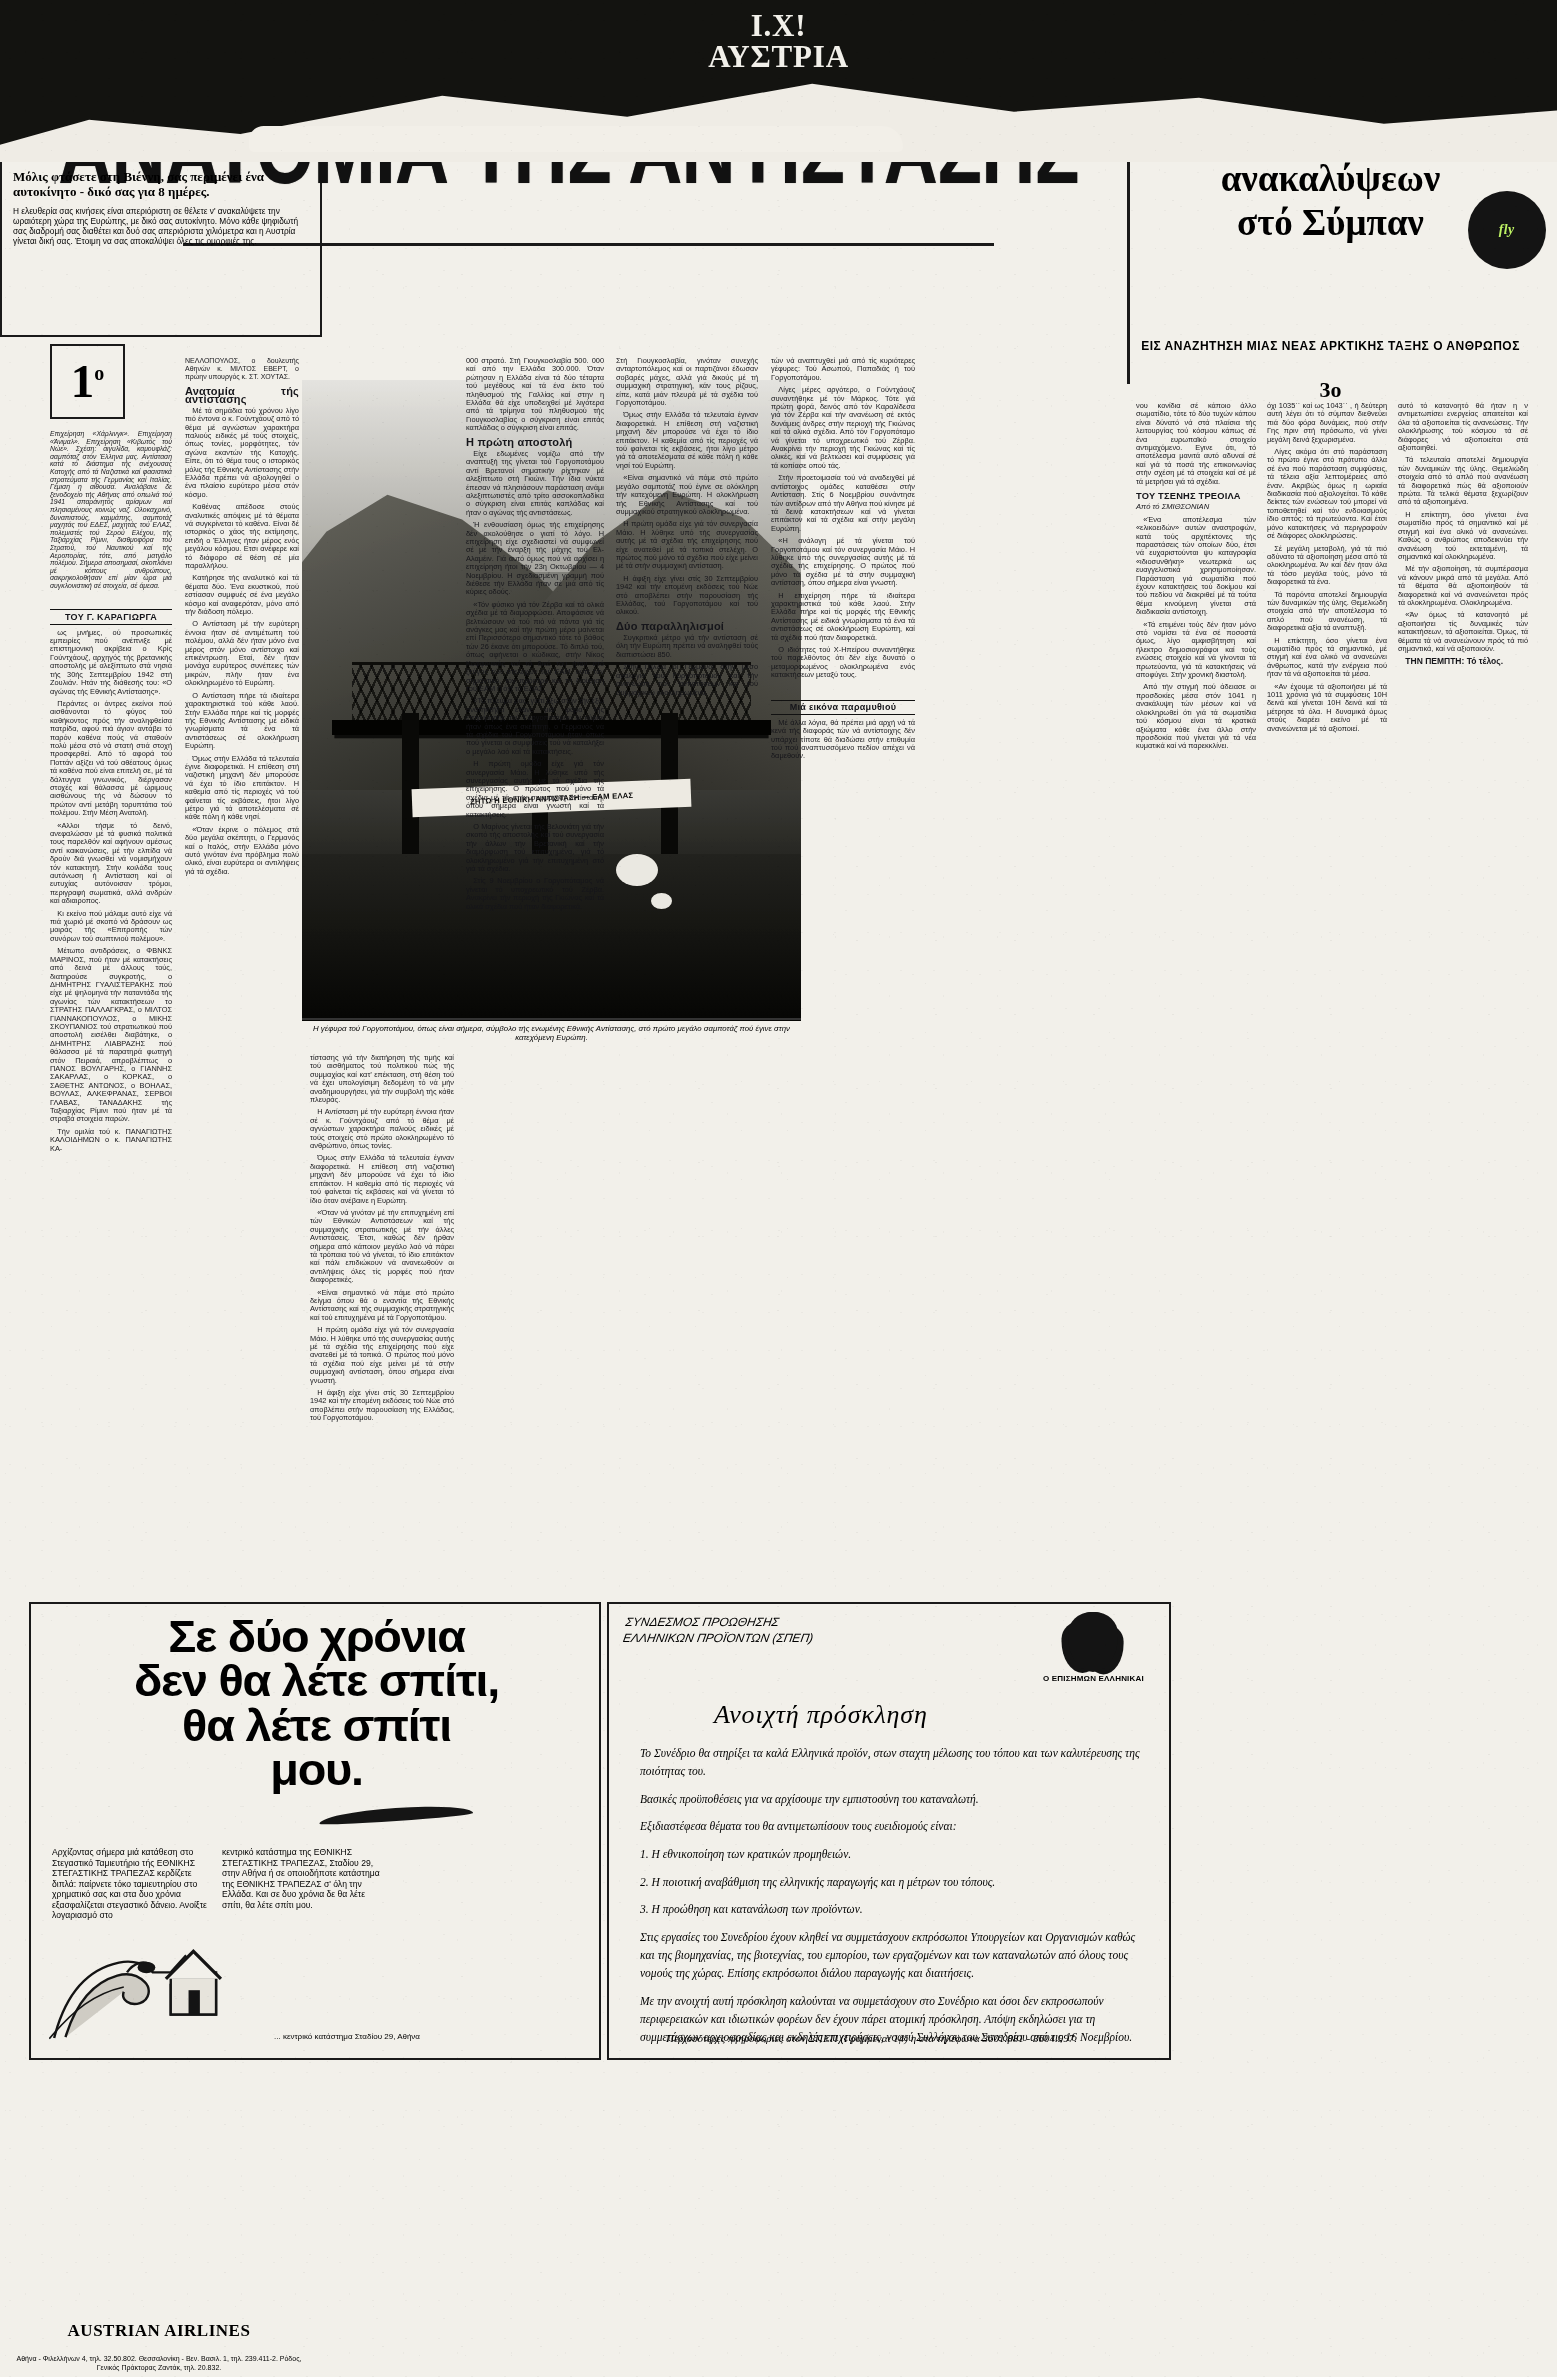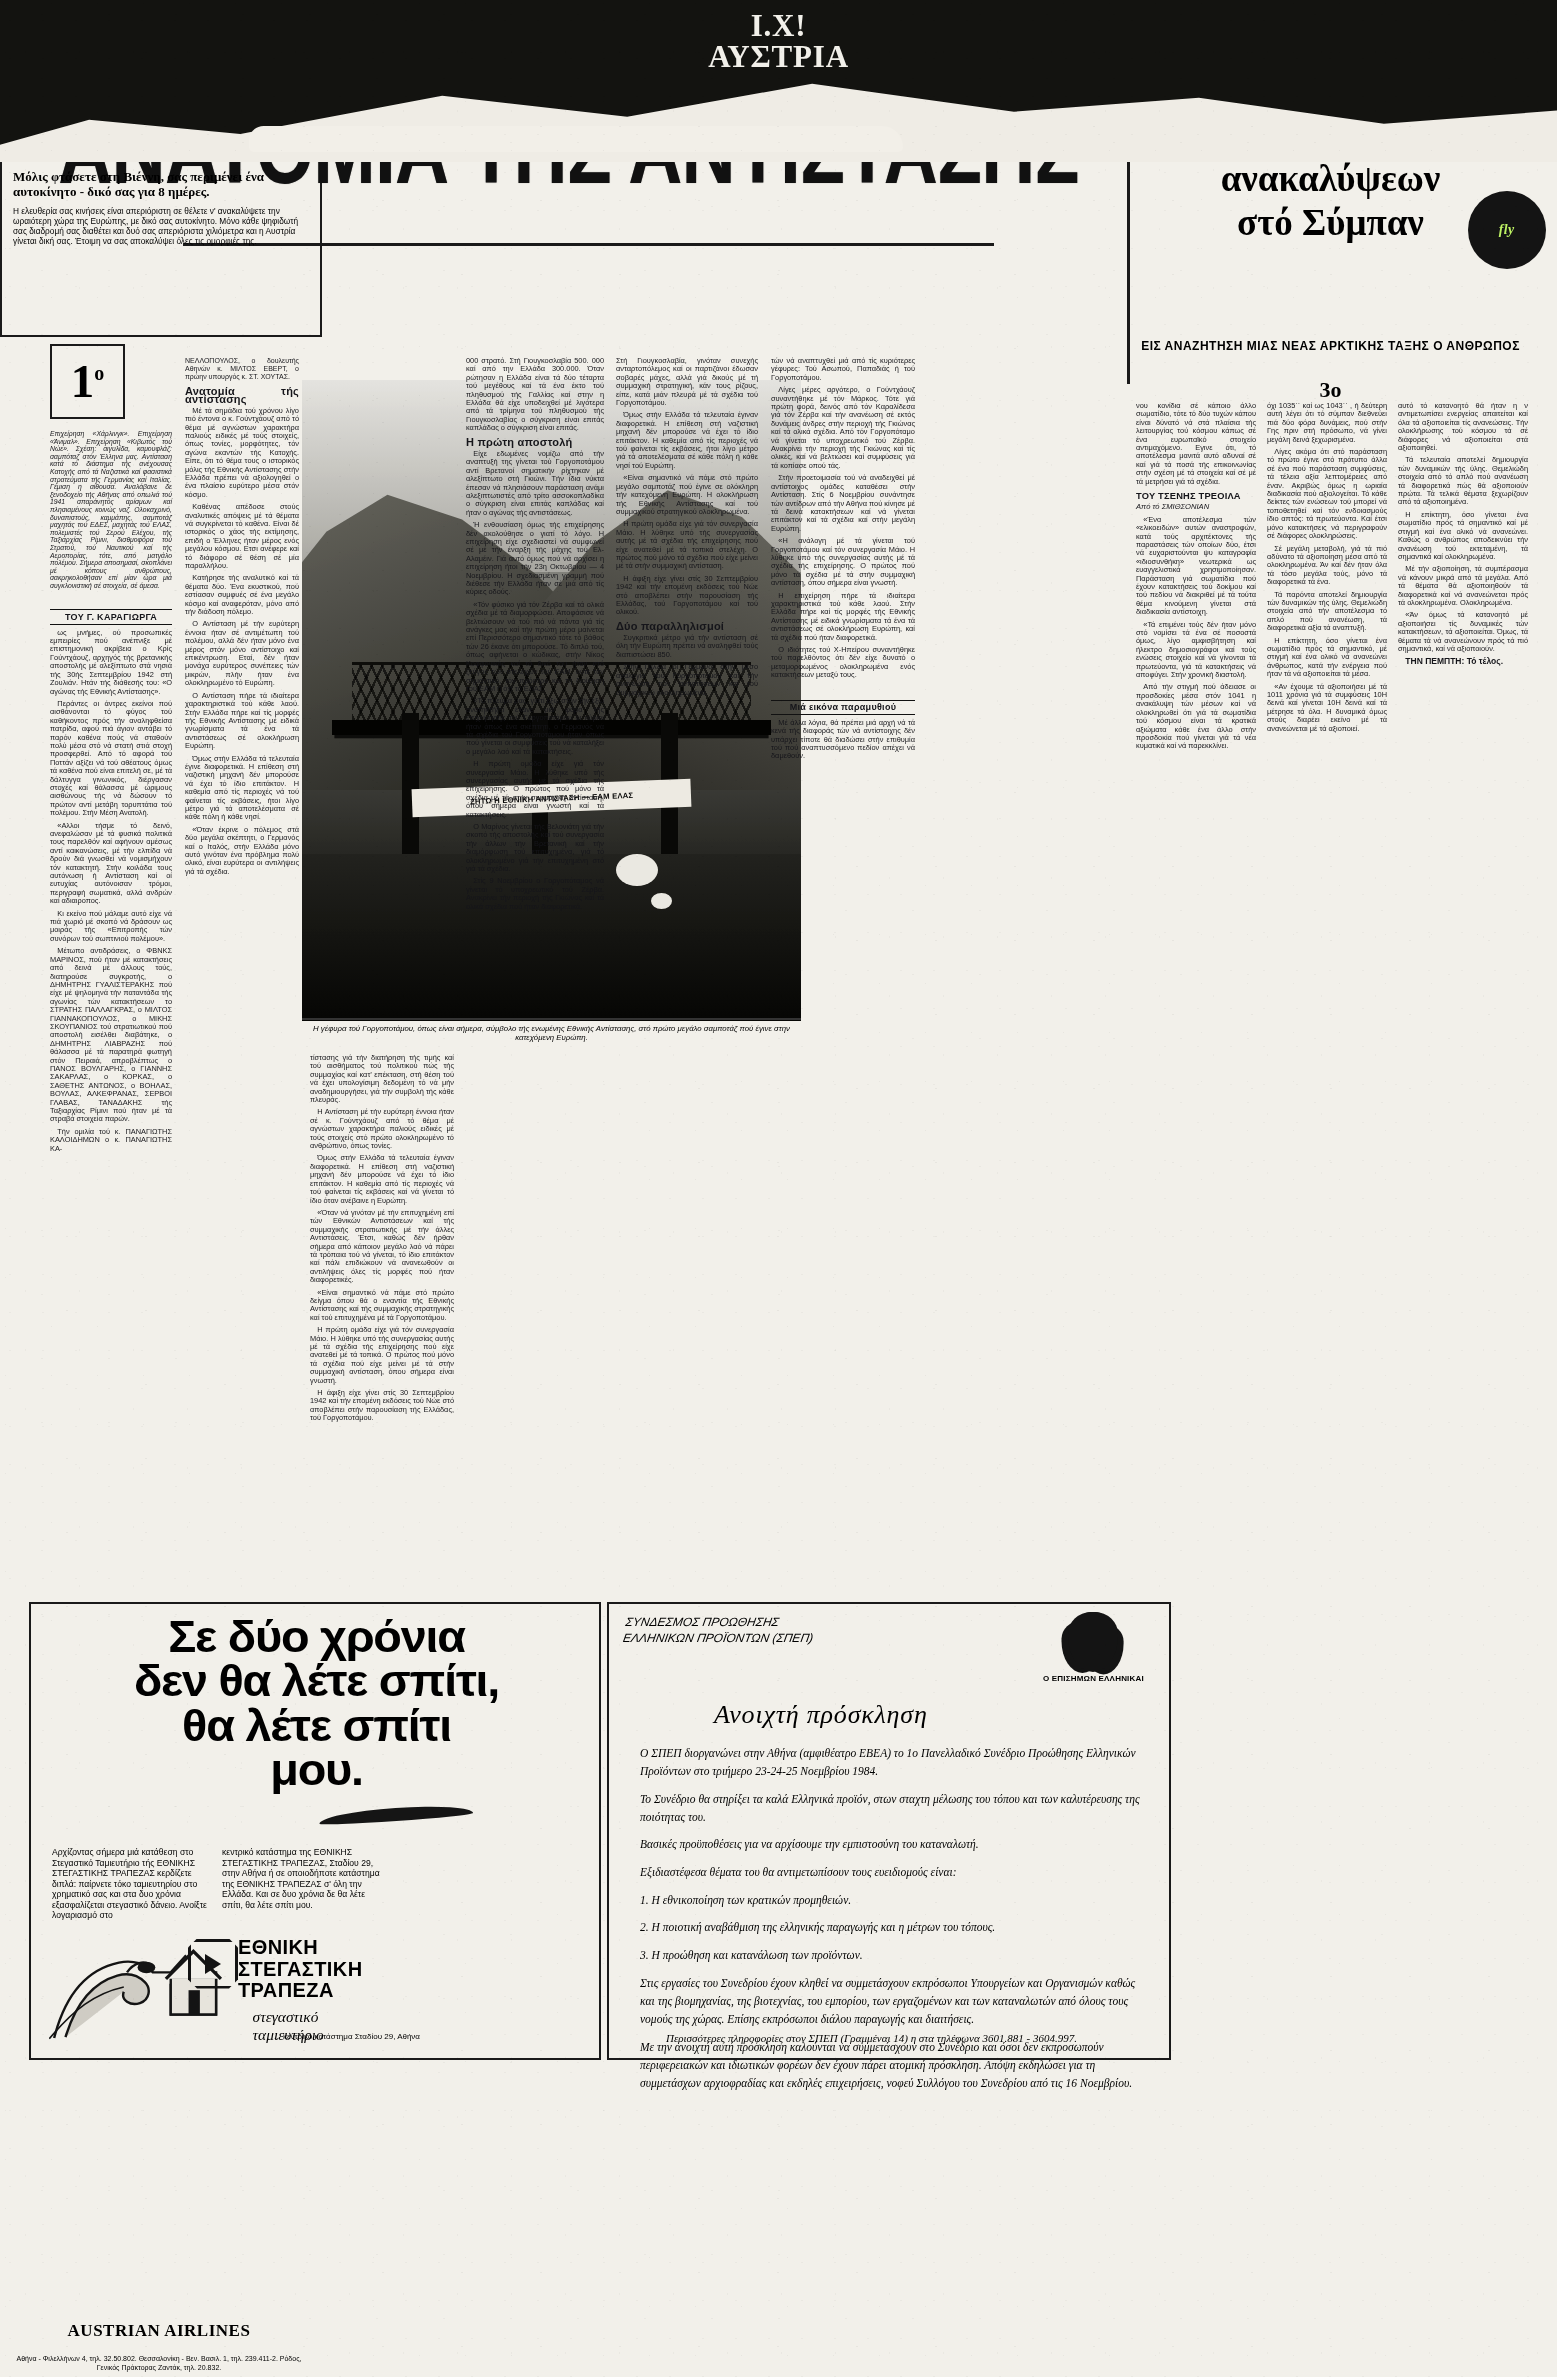--- a/index.html
+++ b/index.html
@@ -342,49 +342,34 @@
       <path d="M150 130 L206 130 L206 176 L150 176 Z" fill="#e7e4dc" stroke="#141414" stroke-width="3"></path>
       <path d="M144 132 L178 98 L212 132" fill="#f2f0ea" stroke="#141414" stroke-width="4"></path>
       <path d="M172 146 h14 v30 h-14 z" fill="#141414"></path>
       <path d="M20 204 C34 158 56 136 84 128 C98 124 110 128 118 136 C126 144 124 158 112 162
                C100 166 88 158 92 148" fill="#cfccc4" stroke="#141414" stroke-width="3"></path>
       <path d="M96 124 C104 112 118 108 126 116" fill="none" stroke="#141414" stroke-width="3"></path>
       <ellipse cx="120" cy="118" rx="11" ry="7" fill="#141414"></ellipse>
       <path d="M0 206 C30 170 56 150 92 142" fill="none" stroke="#141414" stroke-width="2"></path>
     </svg>
 
-    <div id="bank-logo">
-      <div id="bank-mark">
-          <i></i>
-        </div>
-      <div id="bank-name">
-        <div>ΕΘΝΙΚΗ</div>
-        <div>ΣΤΕΓΑΣΤΙΚΗ</div>
-        <div>ΤΡΑΠΕΖΑ</div>
-      </div>
-      <div id="bank-tag">
-        <div>στεγαστικό</div>
-        <div>ταμιευτήριο</div>
-      </div>
-    </div>
     <div id="bank-addr">... κεντρικό κατάστημα Σταδίου 29, Αθήνα</div>
   </div>
 
   <div class="adbox" id="ad-sepp">
     <div id="sepp-top">
       <div>ΣΥΝΔΕΣΜΟΣ ΠΡΟΩΘΗΣΗΣ</div>
       <div>ΕΛΛΗΝΙΚΩΝ ΠΡΟΪΟΝΤΩΝ (ΣΠΕΠ)</div>
     </div>
     <div id="sepp-logo">
       <div id="sepp-grape"></div>
       <div class="cap">Ο ΕΠΙΣΗΜΩΝ ΕΛΛΗΝΙΚΑΙ</div>
     </div>
     <div id="sepp-title">Ανοιχτή πρόσκληση</div>
     <div id="sepp-body">
-      <p>Ο ΣΠΕΠ διοργανώνει στην Αθήνα (αμφιθέατρο ΕΒΕΑ) το 1ο Πανελλαδικό Συνέδριο Προώθησης Ελληνικών Προϊόντων στο τριήμερο 23-24-25 Νοεμβρίου 1984.</p>
       <p>Το Συνέδριο θα στηρίξει τα καλά Ελληνικά προϊόν, στων σταχτη μέλωσης του τόπου και των καλυτέρευσης της ποιότητας του.</p>
       <p>Βασικές προϋποθέσεις για να αρχίσουμε την εμπιστοσύνη του καταναλωτή.</p>
       <p>Εξιδιαστέφεσα θέματα του θα αντιμετωπίσουν τους ευειδιομούς είναι:</p>
       <p>1. Η εθνικοποίηση των κρατικών προμηθειών.</p>
       <p>2. Η ποιοτική αναβάθμιση της ελληνικής παραγωγής και η μέτρων του τόπους.</p>
       <p>3. Η προώθηση και κατανάλωση των προϊόντων.</p>
       <p>Στις εργασίες του Συνεδρίου έχουν κληθεί να συμμετάσχουν εκπρόσωποι Υπουργείων και Οργανισμών καθώς και της βιομηχανίας, της βιοτεχνίας, του εμπορίου, των εργαζομένων και των καταναλωτών από όλους τους νομούς της χώρας. Επίσης εκπρόσωποι διάλου παραγωγής και διαιτήσεις.</p>
       <p>Με την ανοιχτή αυτή πρόσκληση καλούνται να συμμετάσχουν στο Συνέδριο και όσοι δεν εκπροσωπούν περιφερειακών και ιδιωτικών φορέων δεν έχουν πάρει ατομική πρόσκληση. Απόψη εκδηλώσει για τη συμμετάσχων αρχιοφραδίας και εκδηλές επιχειρήσεις, νοφεύ Συλλόγου του Συνεδρίου από τις 16 Νοεμβρίου.</p>
     </div>
     <div id="sepp-foot">Περισσότερες πληροφορίες στον ΣΠΕΠ (Γραμμέναι 14) η στα τηλέφωνα 3601.881 - 3604.997.</div>

